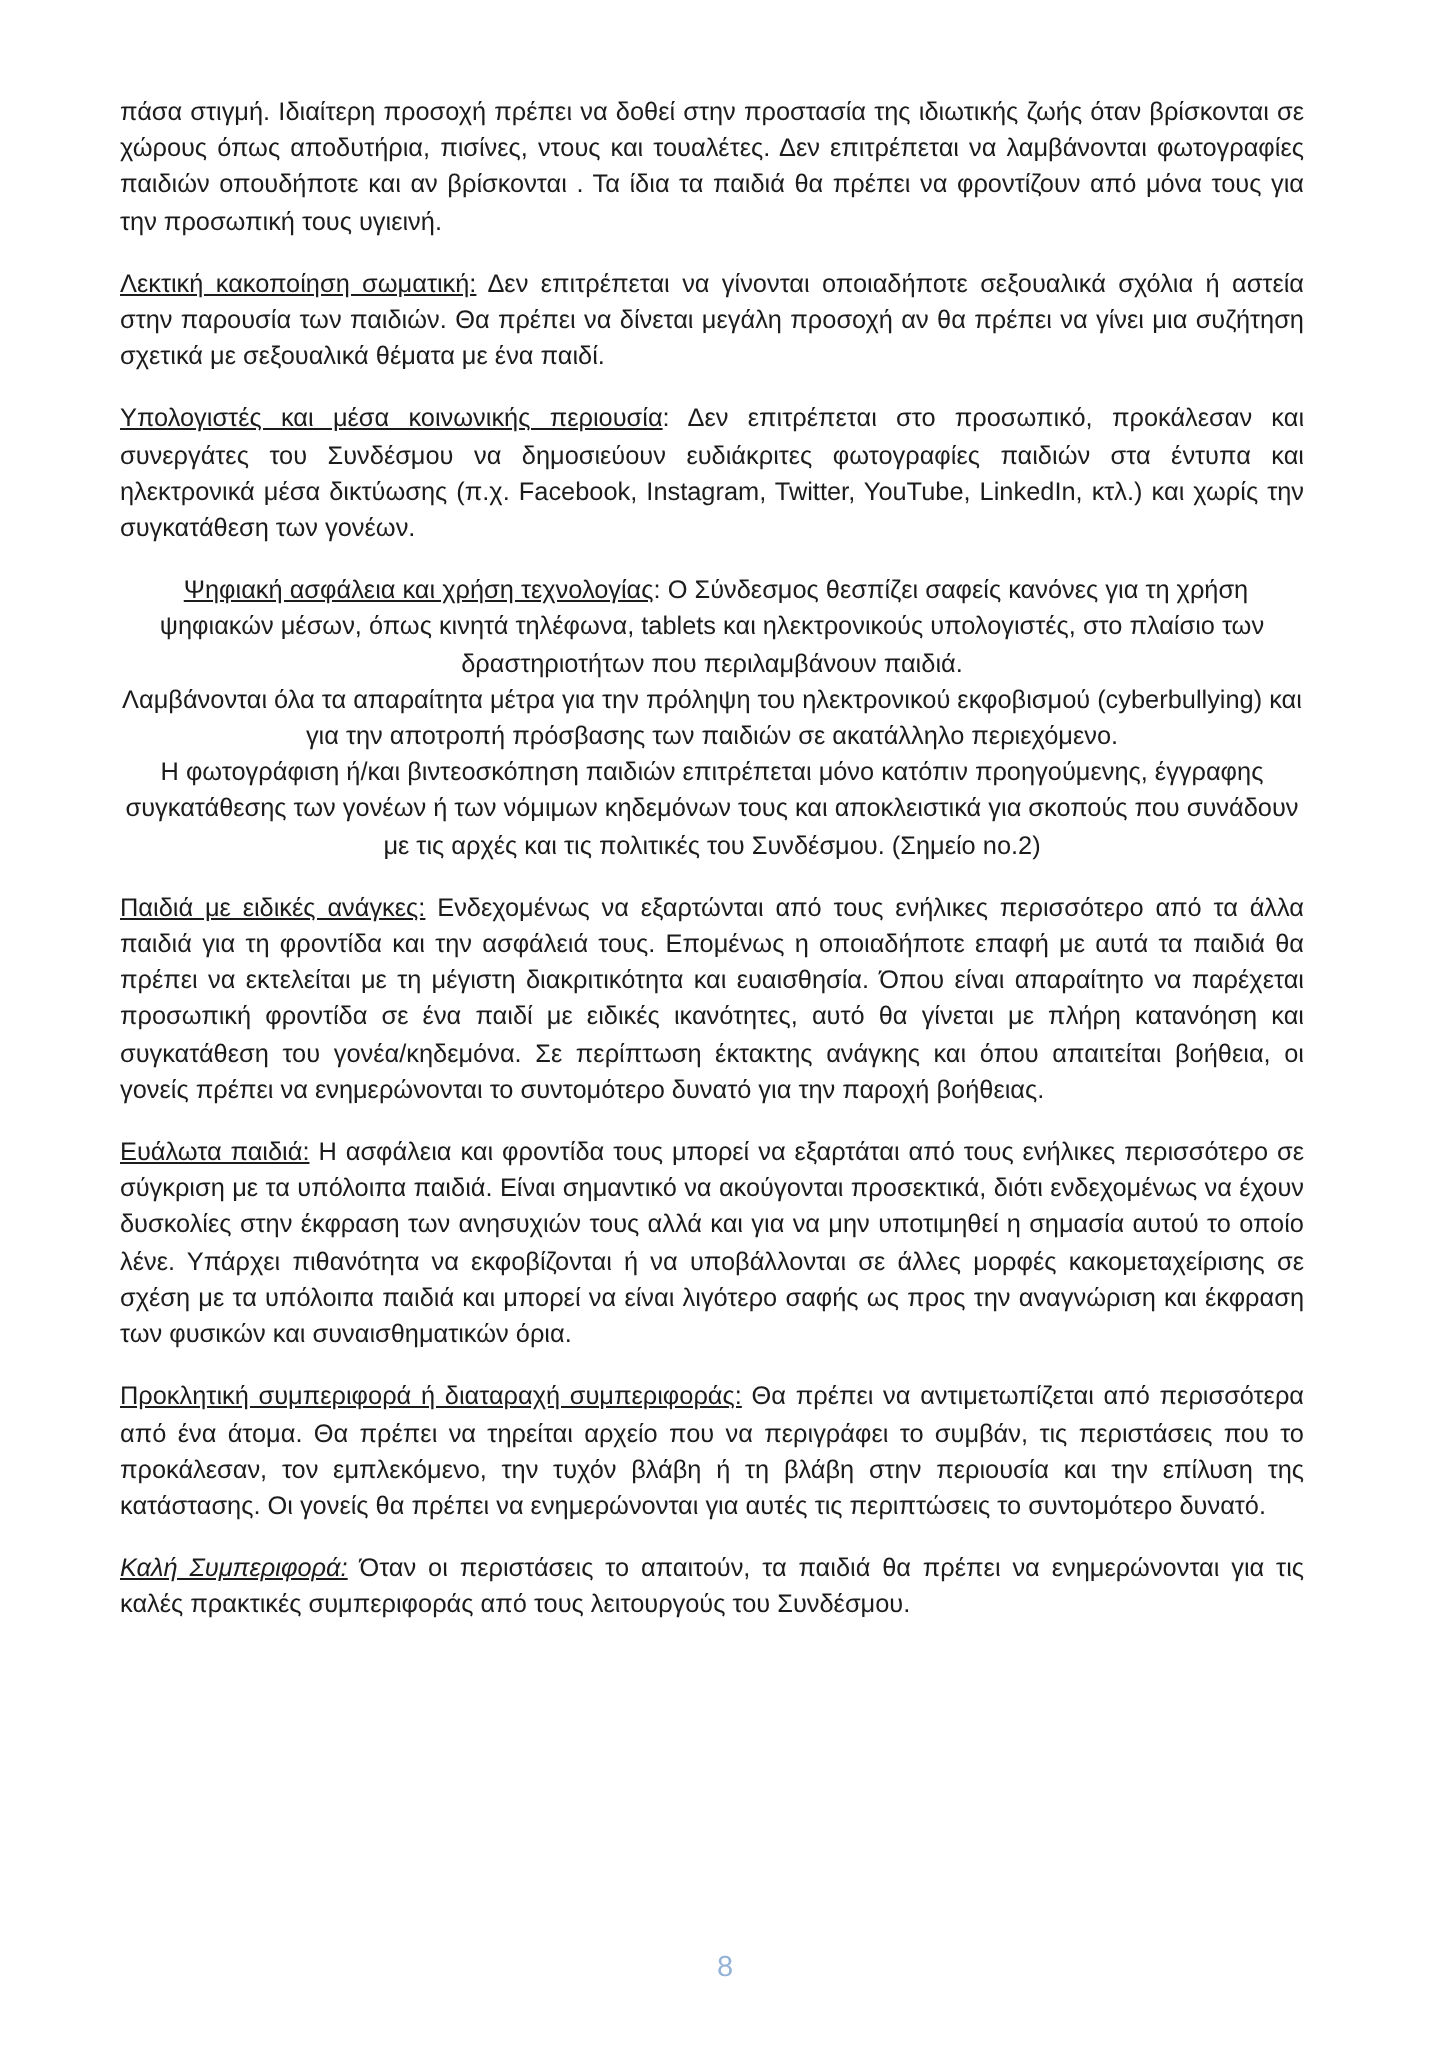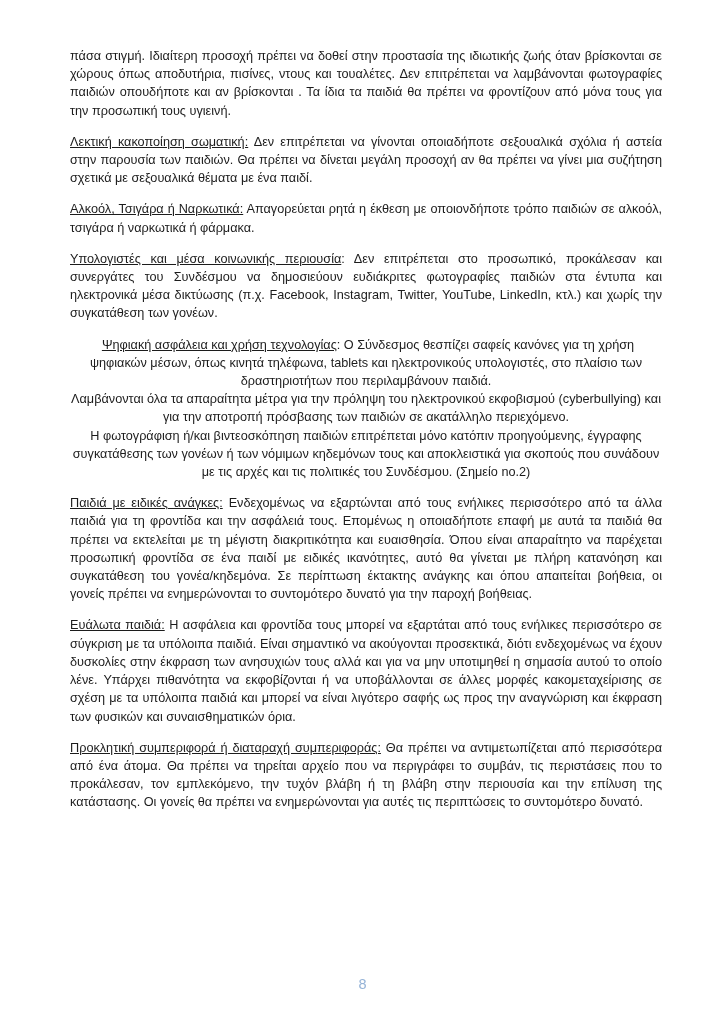--- a/index.html
+++ b/index.html
@@ -11,21 +11,21 @@
     position: relative;
     width: 725px;
     height: 1024px;
     background: #ffffff;
     overflow: hidden;
     font-family: "Liberation Sans", sans-serif;
     color: #1c1c1c;
   }
   .content {
     position: absolute;
-    left: 70px;
+    left: 60px;
     top: 47px;
     width: 592px;
     font-size: 12.7px;
     line-height: 18.2px;
   }
   .para {
     margin: 0 0 13px 0;
     text-align: justify;
   }
   .para.left {
@@ -58,33 +58,33 @@
 
 <div class="page">
   <div class="content">
 
     <p class="para"><span>πάσα στιγμή. Ιδιαίτερη προσοχή πρέπει να δοθεί στην προστασία της ιδιωτικής ζωής όταν βρίσκονται σε χώρους όπως αποδυτήρια, πισίνες, ντους και τουαλέτες. Δεν επιτρέπεται να λαμβάνονται φωτογραφίες παιδιών οπουδήποτε και αν βρίσκονται . Τα ίδια τα παιδιά θα πρέπει να φροντίζουν από μόνα τους για την προσωπική τους υγιεινή.</span></p>
 
 
     <p class="para"><span class="h">Λεκτική κακοποίηση σωματική:</span> <span>Δεν επιτρέπεται να γίνονται οποιαδήποτε σεξουαλικά σχόλια ή αστεία στην παρουσία των παιδιών. Θα πρέπει να δίνεται μεγάλη προσοχή αν θα πρέπει να γίνει μια συζήτηση σχετικά με σεξουαλικά θέματα με ένα παιδί.</span></p>
 
 
-    <p class="para"><span class="h">Αλκοόλ, Τσιγάρα ή Ναρκωτικά:</span> <span>Απαγορεύεται ρητά η έκθεση με οποιονδήποτε τρόπο παιδιών  σε αλκοόλ, τσιγάρα ή ναρκωτικά ή φάρμακα.</span></p>
 
     <p class="para"><span class="h">Υπολογιστές και μέσα κοινωνικής περιουσία</span><span>:</span> <span>Δεν επιτρέπεται στο προσωπικό,  προκάλεσαν και συνεργάτες του Συνδέσμου να δημοσιεύουν ευδιάκριτες φωτογραφίες παιδιών στα έντυπα και ηλεκτρονικά μέσα δικτύωσης (π.χ. Facebook, Instagram, Twitter, YouTube, LinkedIn, κτλ.) και χωρίς την συγκατάθεση των γονέων.</span></p>
 
     <p class="para left indent-first"><span class="h">Ψηφιακή ασφάλεια και χρήση τεχνολογίας</span><span>:</span> <span>Ο Σύνδεσμος θεσπίζει σαφείς κανόνες για τη χρήση ψηφιακών μέσων, όπως κινητά τηλέφωνα, tablets και ηλεκτρονικούς υπολογιστές, στο πλαίσιο των δραστηριοτήτων που περιλαμβάνουν παιδιά.</span><br>
       <span>Λαμβάνονται όλα τα απαραίτητα μέτρα για την πρόληψη του ηλεκτρονικού εκφοβισμού (cyberbullying) και για την αποτροπή πρόσβασης των παιδιών σε ακατάλληλο περιεχόμενο.</span><br>
       <span>Η φωτογράφιση ή/και βιντεοσκόπηση παιδιών επιτρέπεται μόνο κατόπιν προηγούμενης, έγγραφης συγκατάθεσης των γονέων ή των νόμιμων κηδεμόνων τους και αποκλειστικά για σκοπούς που συνάδουν με τις αρχές και τις πολιτικές του Συνδέσμου.   (Σημείο no.2)</span></p>
 
     <p class="para"><span class="h">Παιδιά με ειδικές ανάγκες:</span> <span>Ενδεχομένως να εξαρτώνται από τους ενήλικες περισσότερο από τα άλλα παιδιά για τη φροντίδα και την ασφάλειά τους. Επομένως η οποιαδήποτε επαφή με αυτά τα παιδιά θα πρέπει να εκτελείται με τη μέγιστη διακριτικότητα και ευαισθησία. Όπου είναι απαραίτητο να παρέχεται προσωπική φροντίδα σε ένα παιδί με ειδικές ικανότητες, αυτό θα γίνεται με πλήρη κατανόηση και συγκατάθεση του γονέα/κηδεμόνα. Σε περίπτωση έκτακτης ανάγκης και όπου απαιτείται βοήθεια, οι γονείς πρέπει να ενημερώνονται το συντομότερο δυνατό για την παροχή βοήθειας.</span></p>
 
     <p class="para"><span class="h">Ευάλωτα παιδιά:</span> <span>Η ασφάλεια και φροντίδα τους μπορεί να εξαρτάται από τους ενήλικες περισσότερο σε σύγκριση με τα υπόλοιπα παιδιά. Είναι σημαντικό να ακούγονται προσεκτικά, διότι ενδεχομένως να  έχουν δυσκολίες στην έκφραση των ανησυχιών τους αλλά και για να μην υποτιμηθεί η σημασία αυτού το οποίο λένε. Υπάρχει πιθανότητα να εκφοβίζονται ή να υποβάλλονται σε άλλες μορφές κακομεταχείρισης σε σχέση με τα υπόλοιπα παιδιά και μπορεί να είναι λιγότερο σαφής ως προς την αναγνώριση και έκφραση των φυσικών και συναισθηματικών όρια.</span></p>
 
     <p class="para"><span class="h bold">Προκλητική συμπεριφορά ή διαταραχή συμπεριφοράς:</span> <span>Θα πρέπει να αντιμετωπίζεται από περισσότερα από ένα άτομα. Θα πρέπει να τηρείται αρχείο που να περιγράφει το συμβάν, τις περιστάσεις που το προκάλεσαν, τον εμπλεκόμενο, την τυχόν βλάβη ή τη βλάβη στην περιουσία και την επίλυση της κατάστασης. Οι γονείς θα πρέπει να ενημερώνονται για αυτές τις περιπτώσεις το συντομότερο δυνατό.</span></p>
 
+    <p class="para"><span class="h italic">Καλή Συμπεριφορά:</span> <span>Όταν οι περιστάσεις το απαιτούν, τα παιδιά θα πρέπει να ενημερώνονται για τις καλές πρακτικές συμπεριφοράς από τους λειτουργούς του Συνδέσμου.</span></p>
 
   </div>
 
   <div class="footer" style="color: rgb(149, 179, 215);">
     <span>8</span>
   </div>
 </div>
 
 </body></html>

